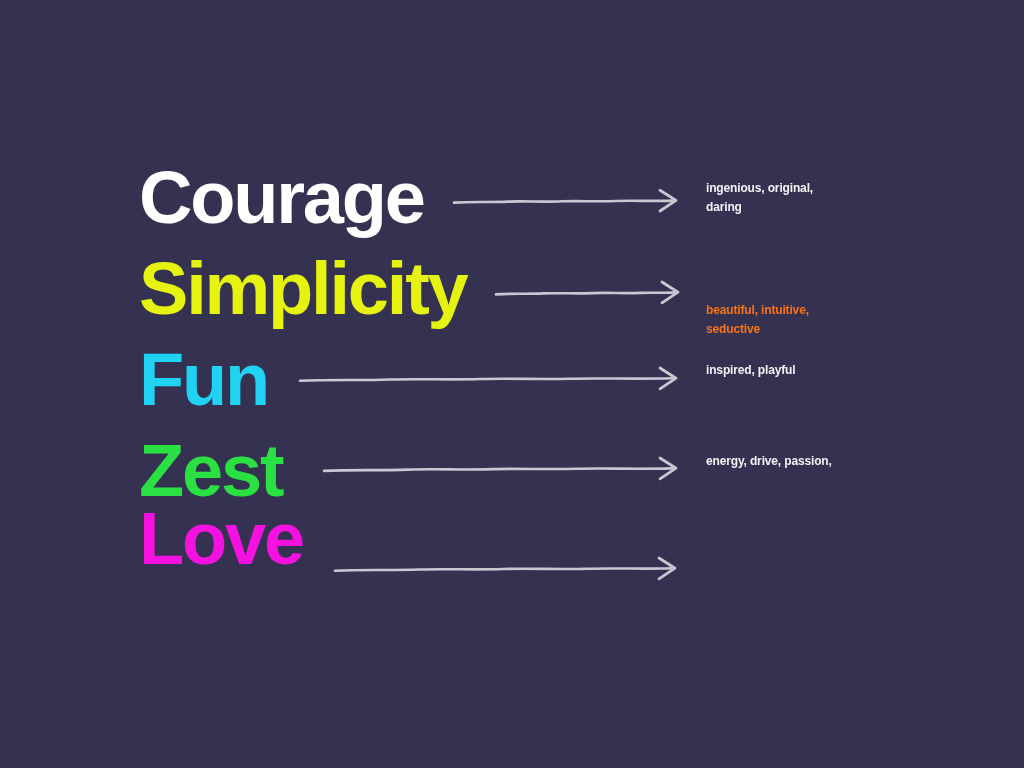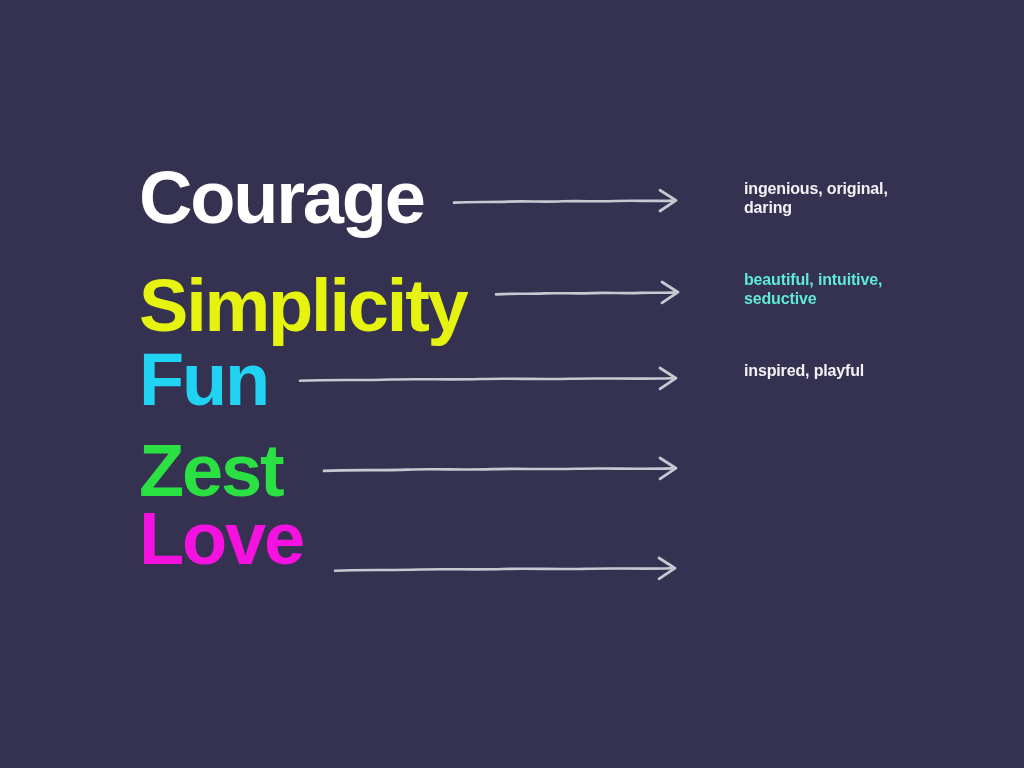--- a/index.html
+++ b/index.html
@@ -49,43 +49,43 @@
 
   .arrow-0 { left:452px; top:184px;  width:238px; height:32px; }
   .arrow-1 { left:494px; top:276px;  width:196px; height:32px; }
   .arrow-2 { left:298px; top:362px;  width:392px; height:32px; }
   .arrow-3 { left:322px; top:452px;  width:368px; height:32px; }
   .arrow-4 { left:333px; top:552px;  width:356px; height:32px; }
 
   
   .descriptor {
     position:absolute;
-    left:744px;
+    left:706px;
     width:240px;
     color:#F2F2F5;
     font-family:"Liberation Sans", sans-serif;
     font-weight:bold;
-    font-size:16px;
+    font-size:12px;
     line-height:19px;
     letter-spacing:-0.15px;
   }
   .descriptor.d0 { top:179px; }
   .descriptor.d1 { top:270px; }
   .descriptor.d2 { top:361px; }
   .descriptor.d3 { top:452px; }
   .descriptor.d4 { top:543px; }
   .descriptor .line { display:block; white-space:nowrap; }
 </style>
 </head>
 <body style="background: rgb(53, 50, 81);">
 
 <div id="slide" style="background: rgb(53, 50, 81);">
 
   <div class="value-word w0" style="color: rgb(255, 255, 255);">Courage</div>
-  <div class="value-word w1" style="color: rgb(230, 243, 15); margin-top: 17px;">Simplicity</div>
+  <div class="value-word w1" style="color: rgb(230, 243, 15);">Simplicity</div>
   <div class="value-word w3" style="color: rgb(43, 224, 66);">Zest</div>
   <div class="value-word w2" style="color: rgb(33, 211, 242);">Fun</div>
   <div class="value-word w4" style="color: rgb(245, 18, 225);">Love</div>
 
   <svg class="arrow-svg arrow-0" viewBox="0 0 238 32" preserveAspectRatio="none">
     <path d="M2,18.6 C20,17.4 38,18.4 56,17.6 C74,16.9 92,18.2 110,17.3
              C128,16.6 146,17.8 164,17.0 C182,16.4 200,17.4 220,16.6" style="stroke: rgb(199, 200, 210);"></path>
     <path class="head" d="M208,6.2 L224,16.4 L208,27.0" style="stroke: rgb(199, 200, 210);"></path>
   </svg>
 
@@ -111,26 +111,27 @@
     <path d="M2,18.7 C30,17.3 58,18.6 86,17.5 C114,16.6 142,18.1 170,17.0
              C198,16.2 226,17.6 254,16.7 C282,15.9 310,17.2 338,16.3" style="stroke: rgb(199, 200, 210);"></path>
     <path class="head" d="M326,6.0 L342,16.2 L326,26.8" style="stroke: rgb(199, 200, 210);"></path>
   </svg>
 
   <div class="descriptor d0" style="color: rgb(242, 242, 245);">
     <span class="line">ingenious, original,</span>
     <span class="line">daring</span>
   </div>
 
-  <div class="descriptor d1" style="color: #5eead4;">
+  <div class="descriptor d1" style="color: #f97316; margin-top: 31px;">
     <span class="line">beautiful, intuitive,</span>
     <span class="line">seductive</span>
   </div>
 
   <div class="descriptor d2" style="color: rgb(242, 242, 245);">
     <span class="line">inspired, playful</span>
   </div>
 
   <div class="descriptor d3" style="color: rgb(242, 242, 245);">
+    <span class="line">energy, drive, passion,</span>
   </div>
 
 
 </div>
 
 </body></html>

